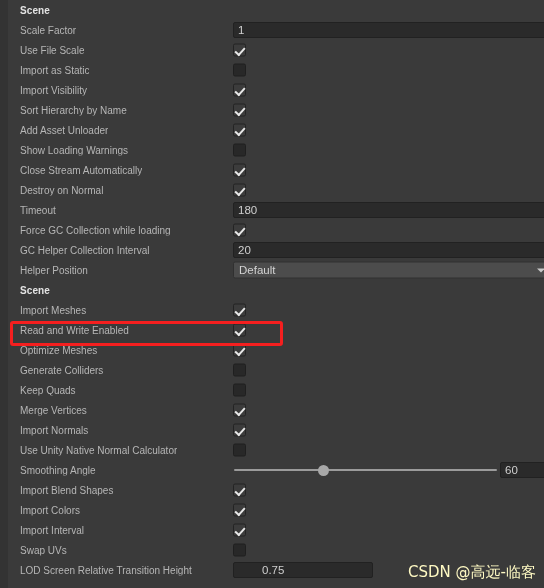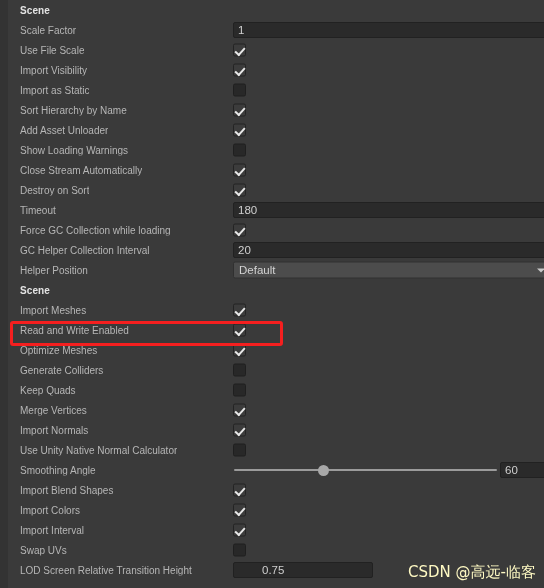--- a/index.html
+++ b/index.html
@@ -208,45 +208,45 @@
       </div>
       <div class="row">
         <div class="label">Scale Factor</div>
         <div class="textfield">1</div>
       </div>
       <div class="row">
         <div class="label">Use File Scale</div>
         <div class="checkbox on"></div>
       </div>
       <div class="row">
+        <div class="label">Import as Static</div>
+        <div class="checkbox"></div>
+      </div>
+      <div class="row">
         <div class="label">Import Visibility</div>
         <div class="checkbox on"></div>
       </div>
       <div class="row">
-        <div class="label">Import as Static</div>
-        <div class="checkbox"></div>
-      </div>
-      <div class="row">
         <div class="label">Sort Hierarchy by Name</div>
         <div class="checkbox on"></div>
       </div>
       <div class="row">
         <div class="label">Add Asset Unloader</div>
         <div class="checkbox on"></div>
       </div>
       <div class="row">
         <div class="label">Show Loading Warnings</div>
         <div class="checkbox"></div>
       </div>
       <div class="row">
         <div class="label">Close Stream Automatically</div>
         <div class="checkbox on"></div>
       </div>
       <div class="row">
-        <div class="label">Destroy on Sort</div>
+        <div class="label">Destroy on Normal</div>
         <div class="checkbox on"></div>
       </div>
       <div class="row">
         <div class="label">Timeout</div>
         <div class="textfield">180</div>
       </div>
       <div class="row">
         <div class="label">Force GC Collection while loading</div>
         <div class="checkbox on"></div>
       </div>

